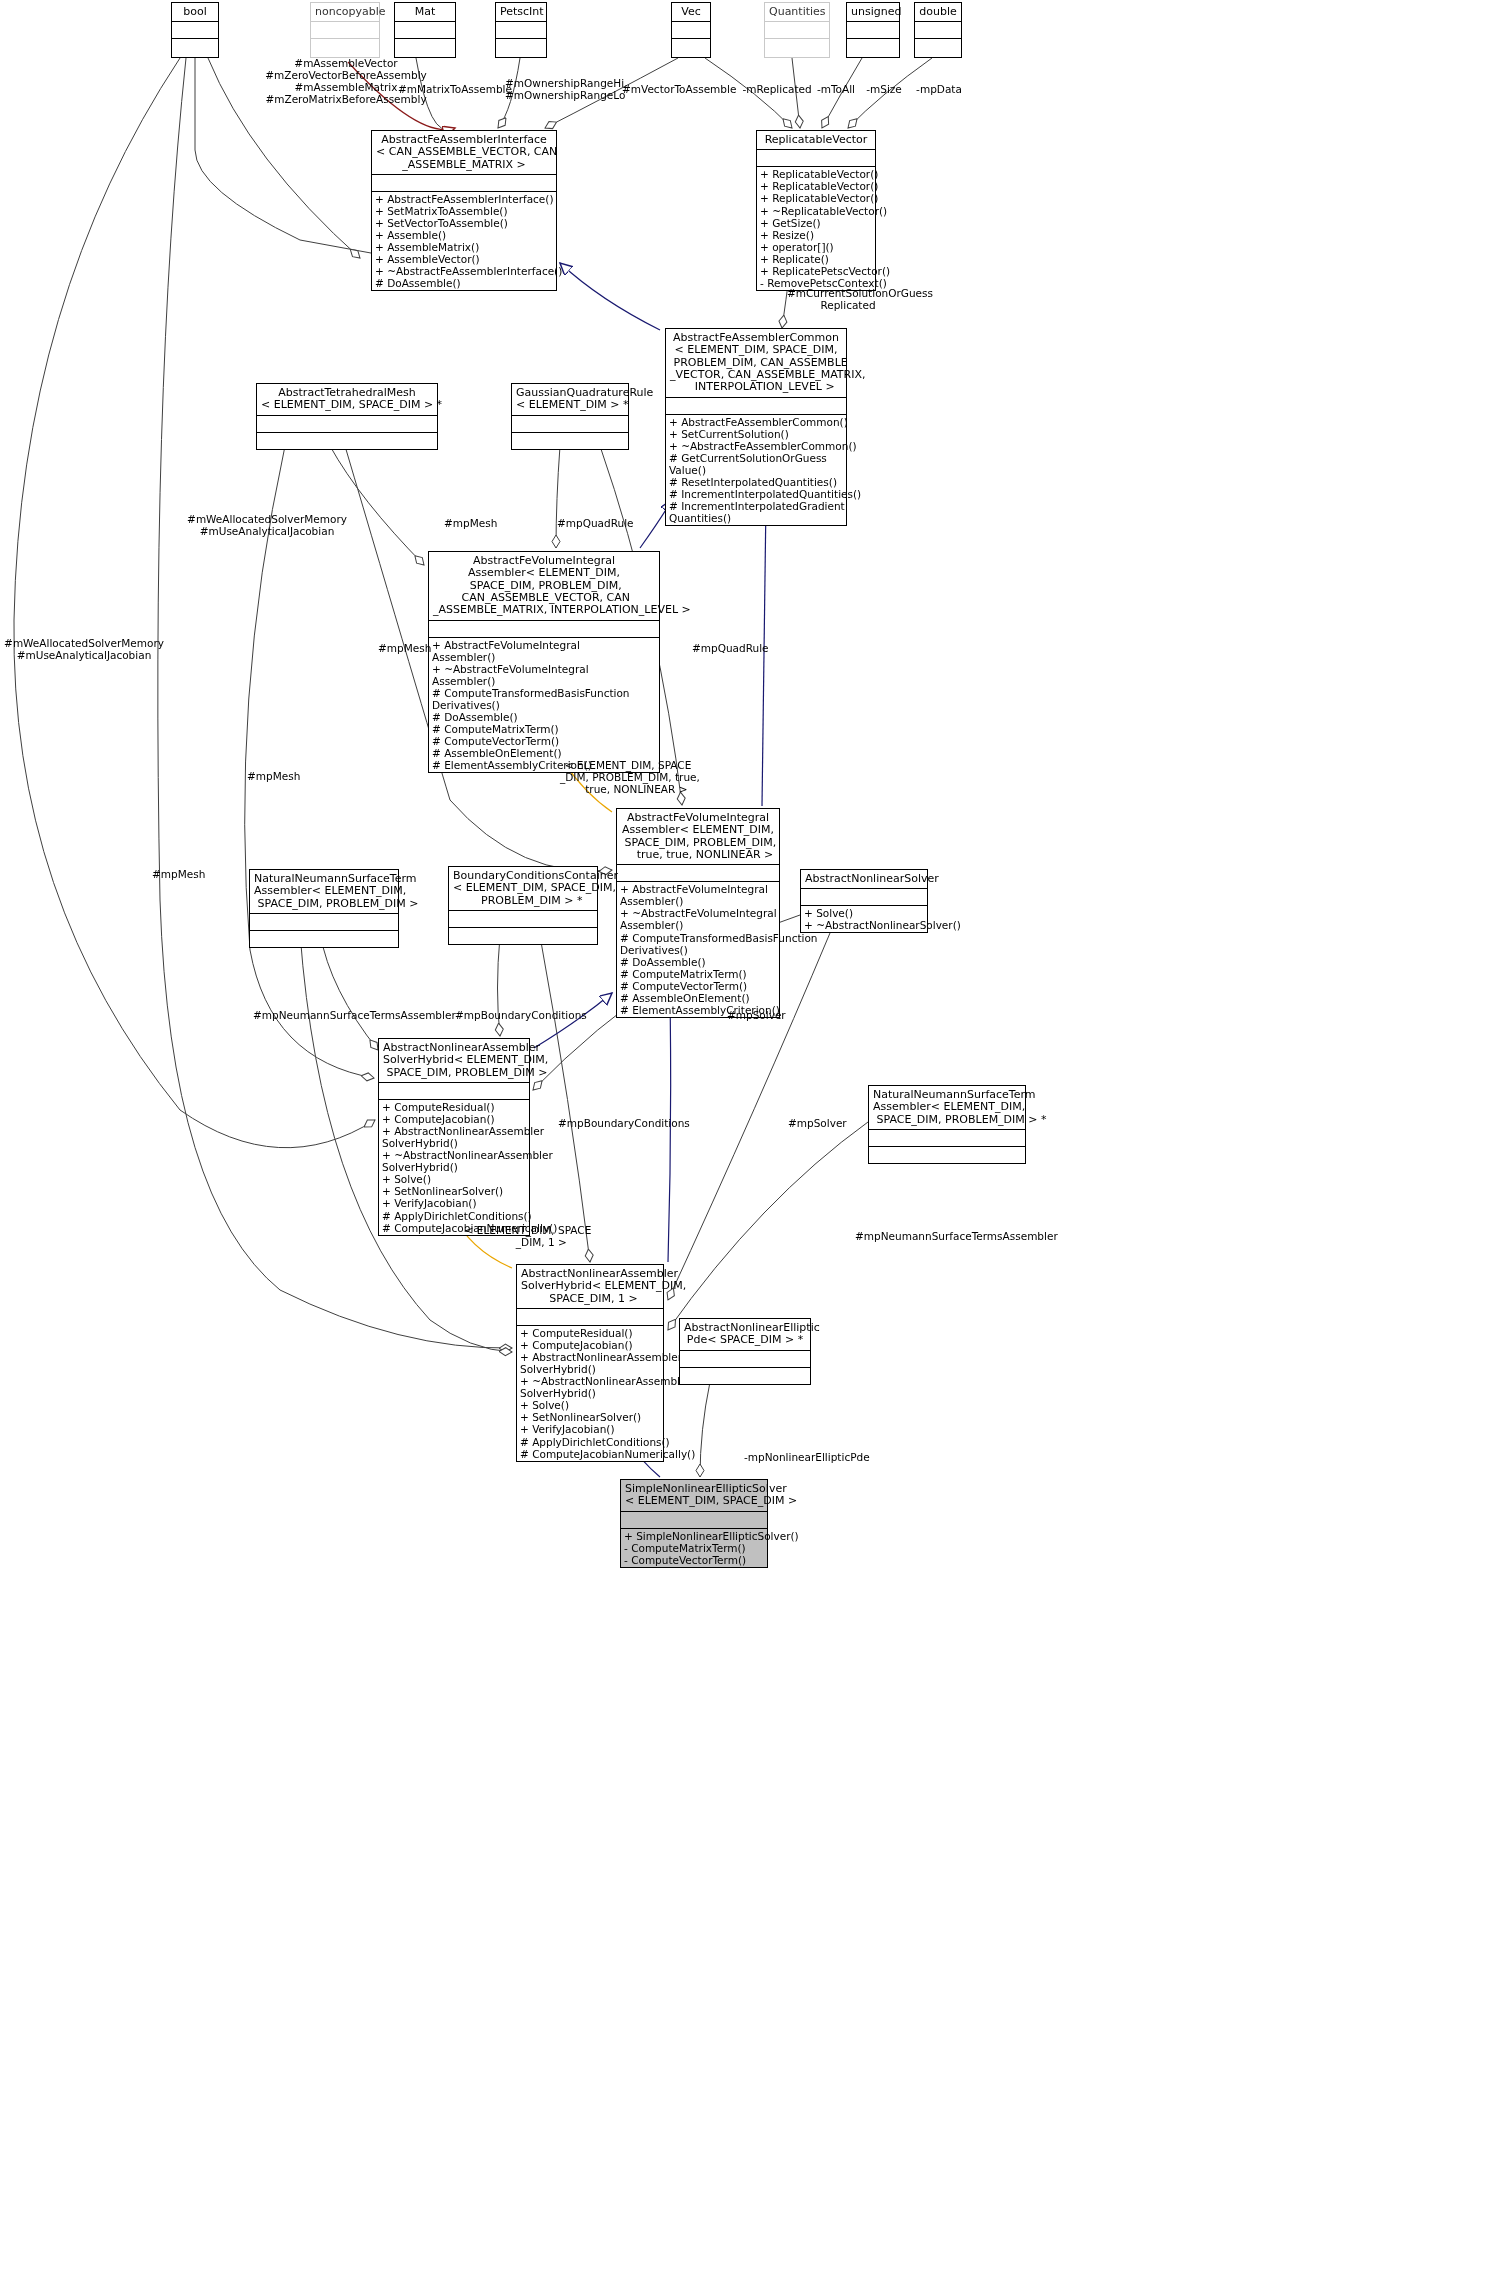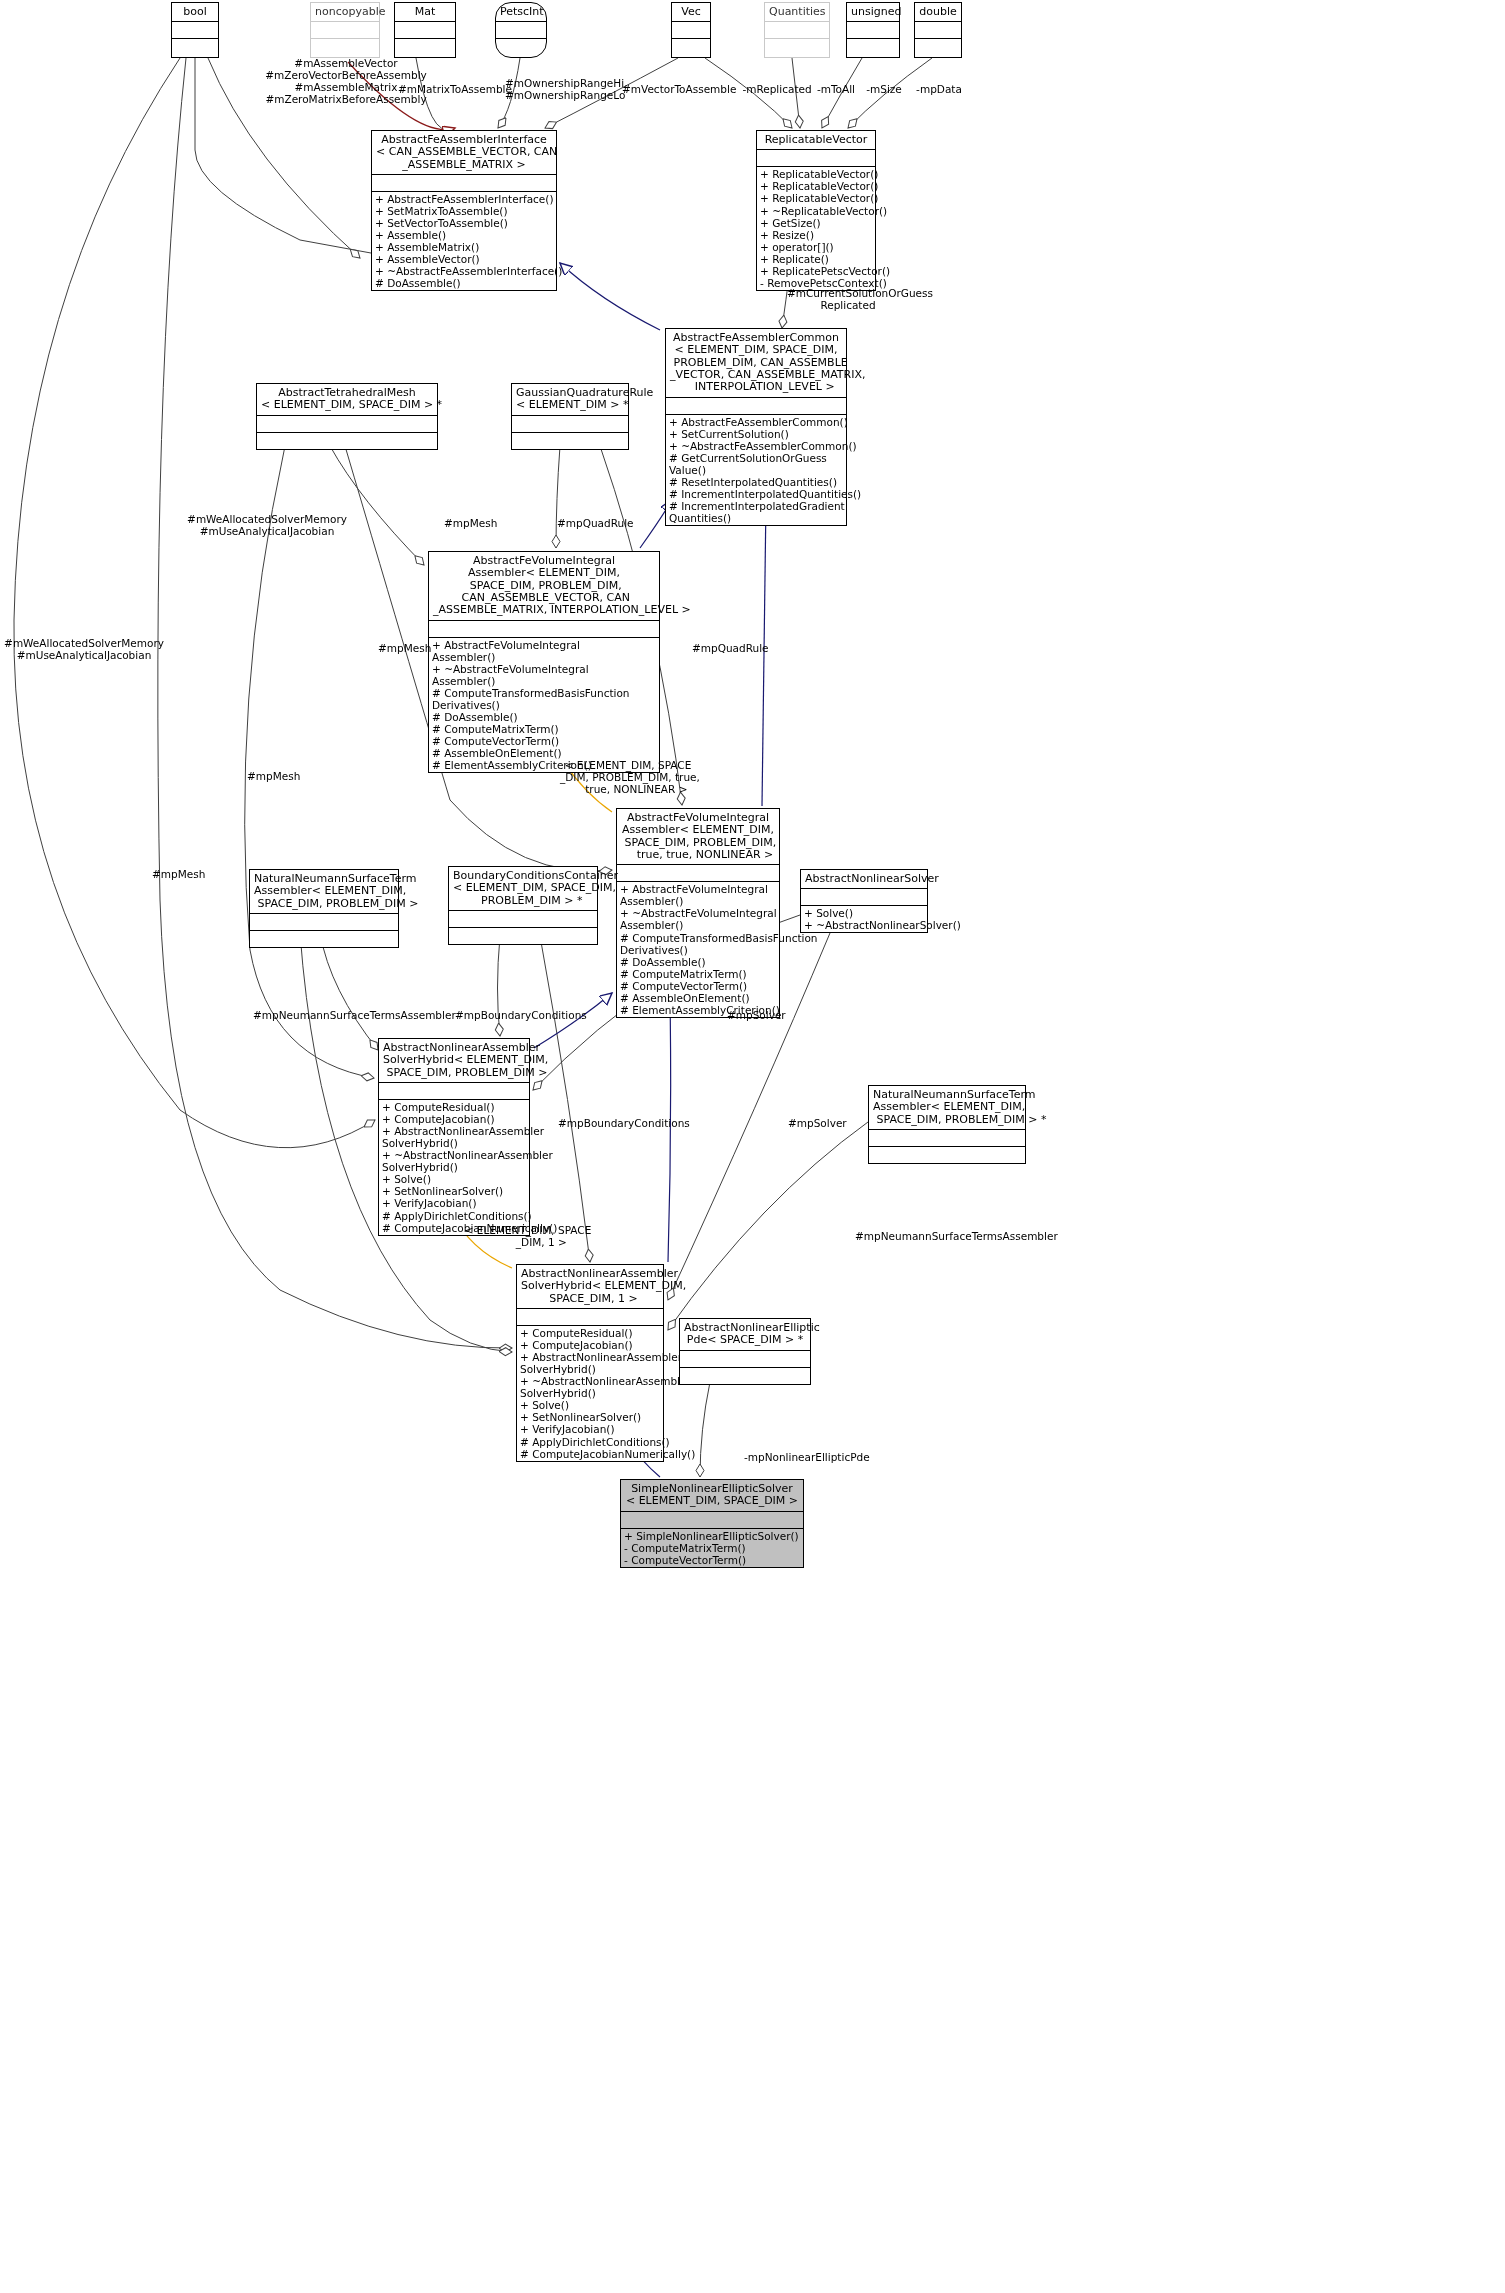--- a/index.html
+++ b/index.html
@@ -142,21 +142,21 @@
       <div class="node small faded" style="left: 310px; top: 2px; width: 70px; min-height: 56px;">
         <div class="sec title">noncopyable</div>
         <div class="sec attrs"></div>
         <div class="sec ops"></div>
       </div>
       <div class="node small" style="left: 394px; top: 2px; width: 62px; min-height: 56px;">
         <div class="sec title">Mat</div>
         <div class="sec attrs"></div>
         <div class="sec ops"></div>
       </div>
-      <div class="node small" style="left: 495px; top: 2px; width: 52px; min-height: 56px; border-radius: 16px;">
+      <div class="node small" style="left: 495px; top: 2px; width: 52px; min-height: 56px;">
         <div class="sec title">PetscInt</div>
         <div class="sec attrs"></div>
         <div class="sec ops"></div>
       </div>
       <div class="node small" style="left: 671px; top: 2px; width: 40px; min-height: 56px;">
         <div class="sec title">Vec</div>
         <div class="sec attrs"></div>
         <div class="sec ops"></div>
       </div>
       <div class="node small faded" style="left: 764px; top: 2px; width: 66px; min-height: 56px;">
@@ -332,21 +332,21 @@
           <div>+ VerifyJacobian()</div>
           <div># ApplyDirichletConditions()</div>
           <div># ComputeJacobianNumerically()</div>
         </div>
       </div>
       <div class="node small" style="left: 679px; top: 1318px; width: 132px; min-height: 64px;">
         <div class="sec title">AbstractNonlinearElliptic<span class="tpl" style="white-space: pre;">Pde&lt; SPACE_DIM &gt; *</span></div>
         <div class="sec attrs"></div>
         <div class="sec ops"></div>
       </div>
-      <div class="node small hl" style="left: 620px; top: 1479px; width: 184px; min-height: 81px;">
+      <div class="node small hl" style="left: 620px; top: 1479px; width: 148px; min-height: 81px;">
         <div class="sec title">SimpleNonlinearEllipticSolver<span class="tpl" style="white-space: pre;">&lt; ELEMENT_DIM, SPACE_DIM &gt;</span></div>
         <div class="sec attrs"></div>
         <div class="sec ops">
           <div>+ SimpleNonlinearEllipticSolver()</div>
           <div>- ComputeMatrixTerm()</div>
           <div>- ComputeVectorTerm()</div>
         </div>
       </div>
     </div>
   <div id="labels-layer">

